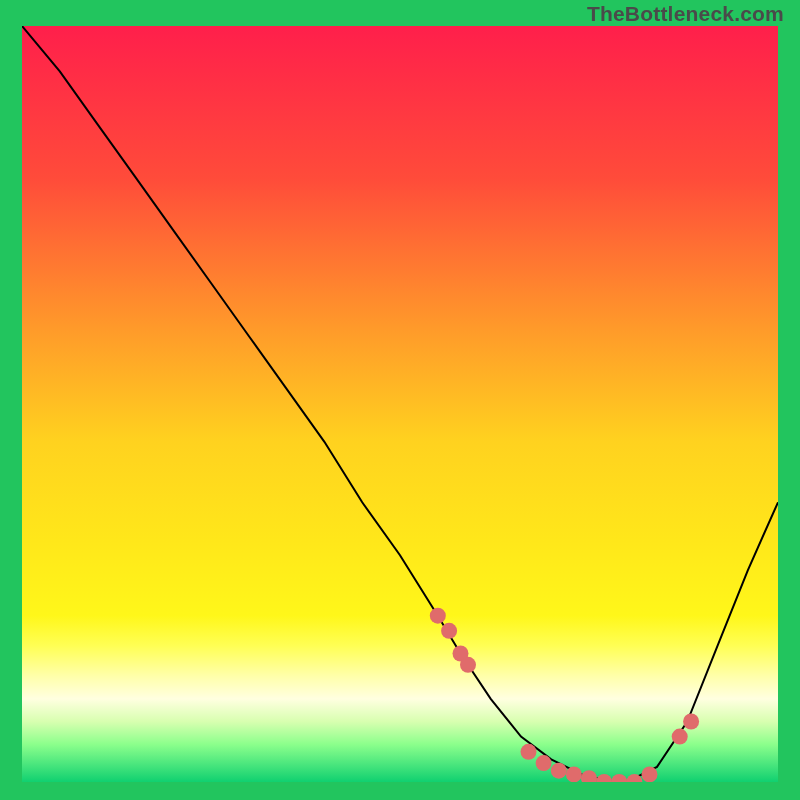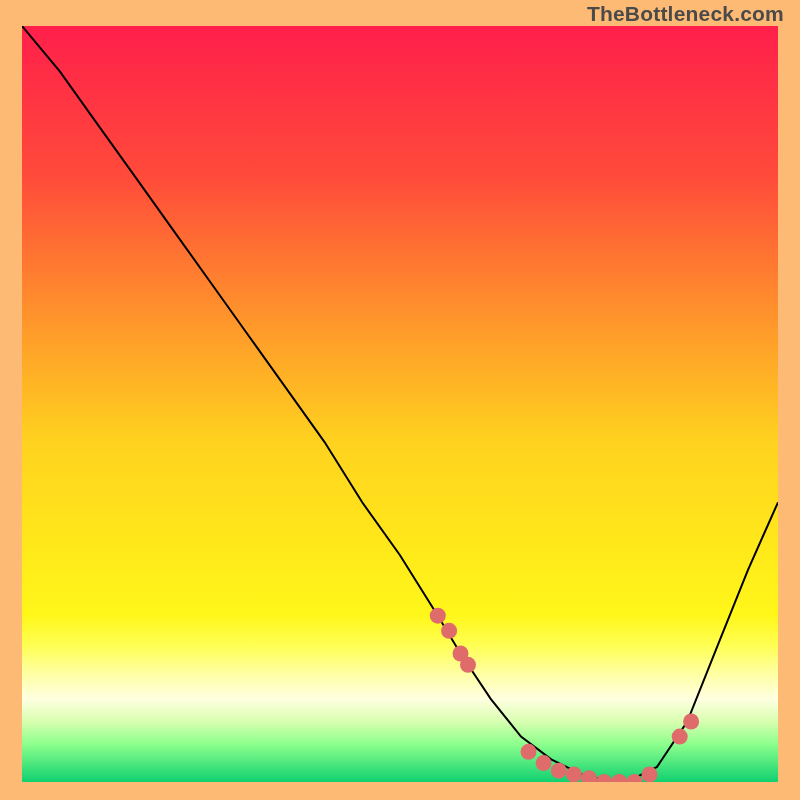--- a/index.html
+++ b/index.html
@@ -8,21 +8,21 @@
     width: 800px;
     height: 800px;
     background: #000;
     font-family: Arial, Helvetica, sans-serif;
     overflow: hidden;
   }
   .frame {
     position: relative;
     width: 800px;
     height: 800px;
-    background: #fdba74;
+    background: #22c55e;
   }
   .watermark {
     position: absolute;
     top: 2px;
     right: 16px;
     color: #4a4a4a;
     font-size: 21px;
     font-weight: 600;
     letter-spacing: 0.2px;
   }

